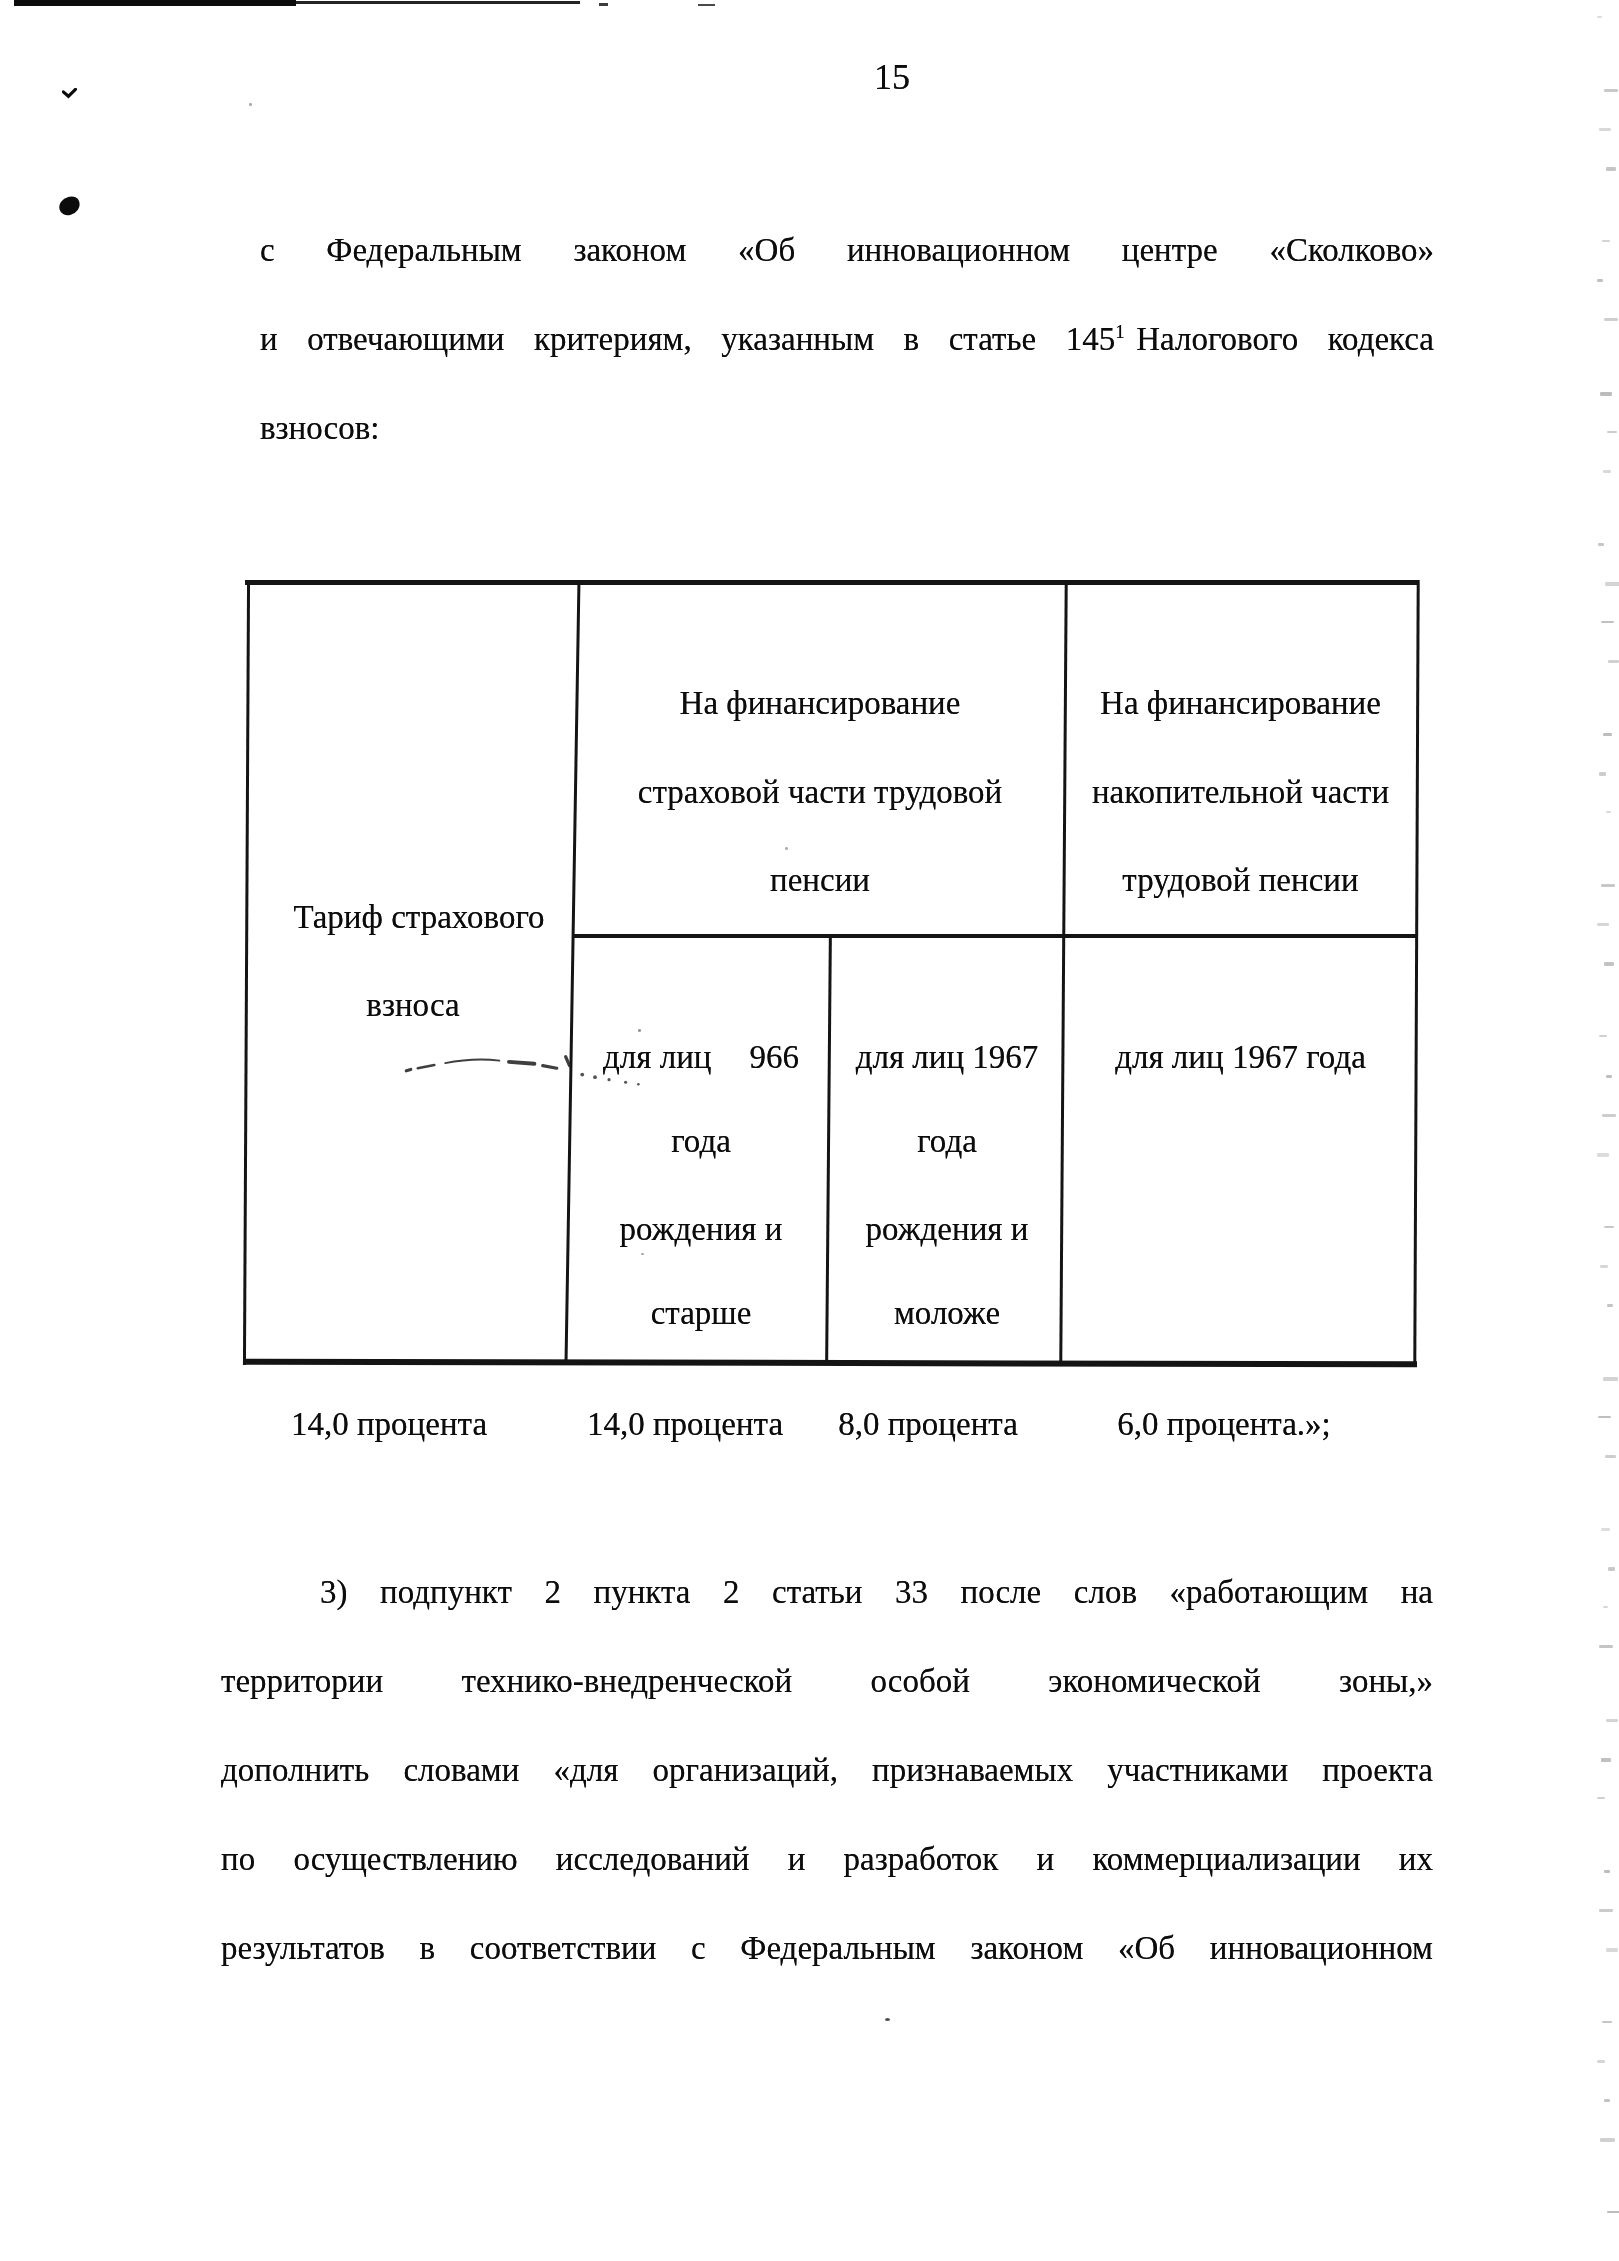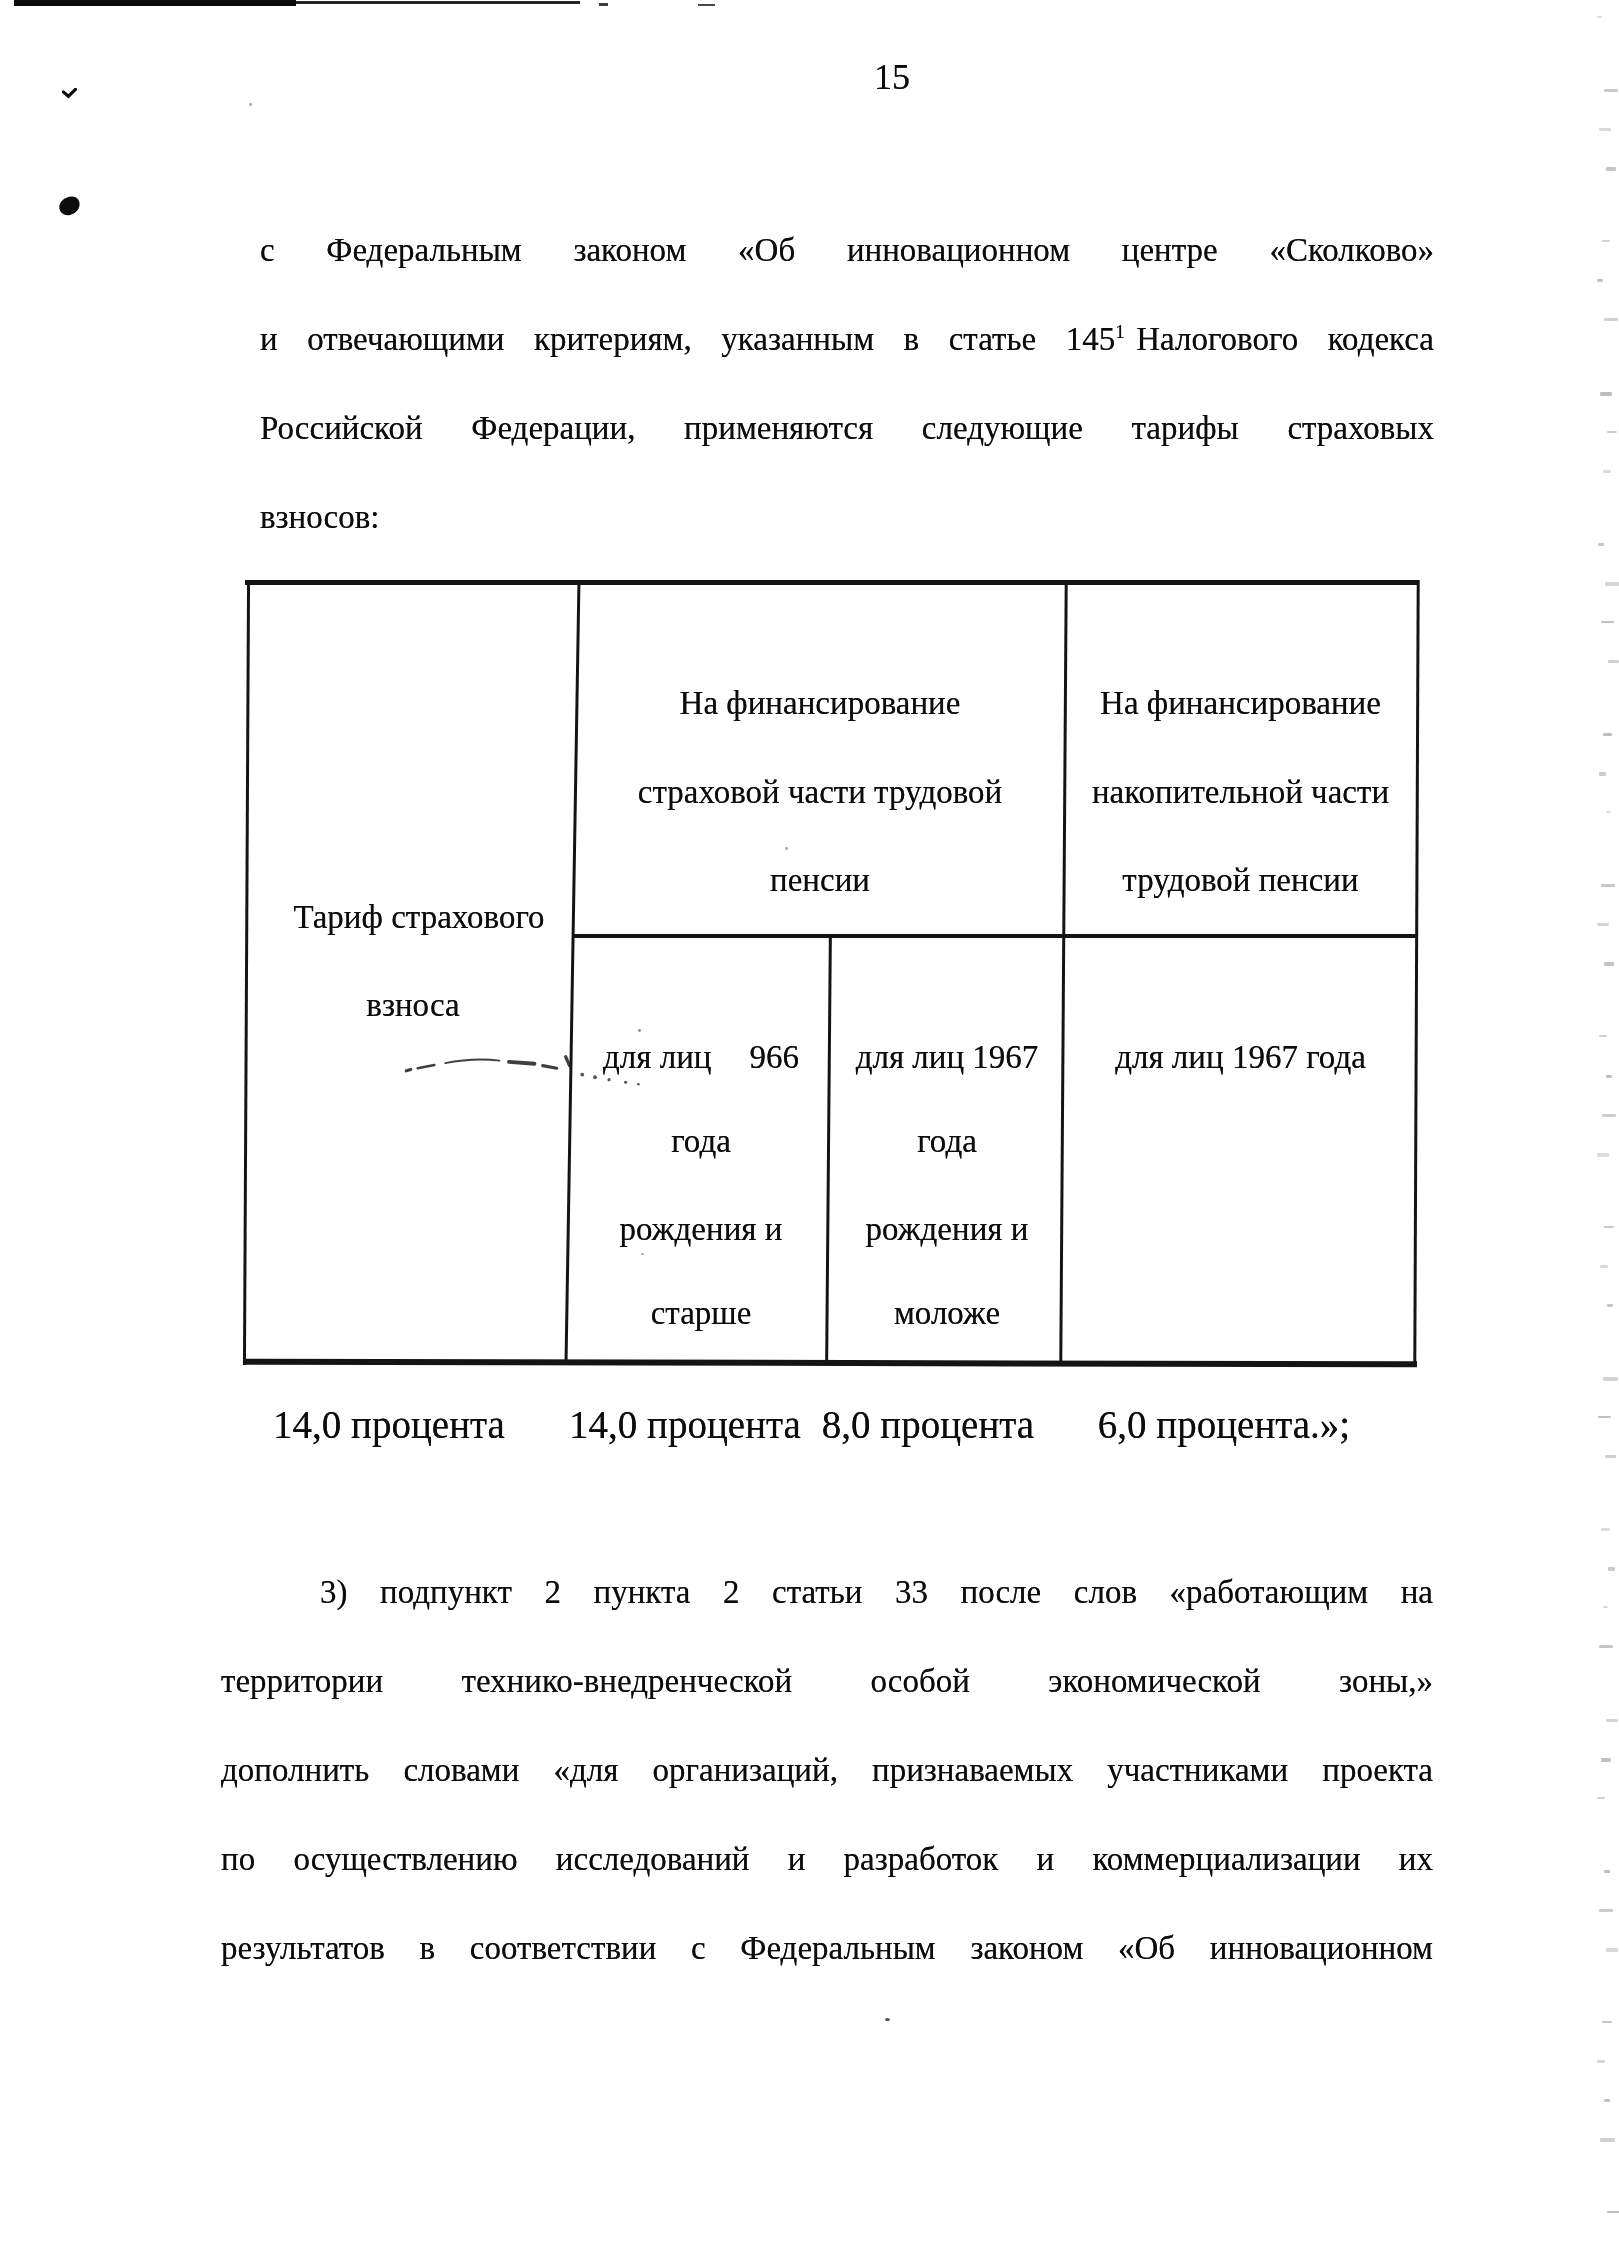--- a/index.html
+++ b/index.html
@@ -31,21 +31,21 @@
   
   .tline{position:absolute;background:#141414;}
   .cellline{
     position:absolute;height:89px;line-height:89px;overflow:hidden;
     text-align:center;font-size:33px;
     text-shadow:0 0 0.6px rgba(10,10,10,.75);
   }
   .cell-split{display:flex;justify-content:space-between;padding:0 28px;box-sizing:border-box;text-align:right;}
   .valcell{
     position:absolute;height:89px;line-height:89px;text-align:center;
-    font-size:39px;text-shadow:0 0 0.6px rgba(10,10,10,.8);width:384px;overflow:hidden;
+    font-size:33px;text-shadow:0 0 0.6px rgba(10,10,10,.8);width:384px;overflow:hidden;
   }
   
   .artifact{position:absolute;background:#0c0c0c;}
   .speck{position:absolute;background:#666;border-radius:50%;}
   .edge-mark{position:absolute;background:#8d8d8d;border-radius:1.3px;}
 </style>
 </head>
 <body>
 
 <div class="page" id="page">
@@ -64,21 +64,20 @@
   <div class="speck" style="left:638px;top:1029px;width:3.2px;height:2.6px;opacity:.7;"></div>
   <div class="speck" style="left:785px;top:847px;width:3.2px;height:2.6px;opacity:.55;"></div>
   <div class="speck" style="left:641px;top:1253px;width:2.6px;height:1.9px;opacity:.6;"></div>
   <div class="speck" style="left:885px;top:2018px;width:5.1px;height:3.2px;background:#333;opacity:.85;"></div>
 
   <div class="pagenum">15</div>
 
   <div class="txt para" style="left:260px;top:206px;width:1174px;">
     <div class="pline just">с Федеральным законом «Об инновационном центре «Сколково»</div>
     <div class="pline just"><span>и отвечающими критериям, указанным в статье 145</span><sup class="fnote">1</sup><span class="sp-after">Налогового кодекса</span></div>
-    <div class="pline just">Российской Федерации, применяются следующие тарифы страховых</div>
     <div class="pline">взносов:</div>
   </div>
 
   <div class="tline" style="left:245px;top:580px;width:1172px;height:4.5px;"></div>
   <div class="tline" style="left:245px;top:1360px;width:1172px;height:5.8px;transform:rotate(.12deg);"></div>
   <div class="tline" style="left:245px;top:580px;width:2.6px;height:785px;transform:rotate(.3deg);"></div>
   <div class="tline" style="left:1415px;top:580px;width:2.6px;height:785px;transform:rotate(.25deg);"></div>
   <div class="tline" style="left:571px;top:580px;width:2.6px;height:783px;transform:rotate(.95deg);"></div>
   <div class="tline" style="left:827px;top:934px;width:2.6px;height:431px;transform:rotate(.5deg);"></div>
   <div class="tline" style="left:1062px;top:580px;width:3.2px;height:783px;transform:rotate(.4deg);"></div>

